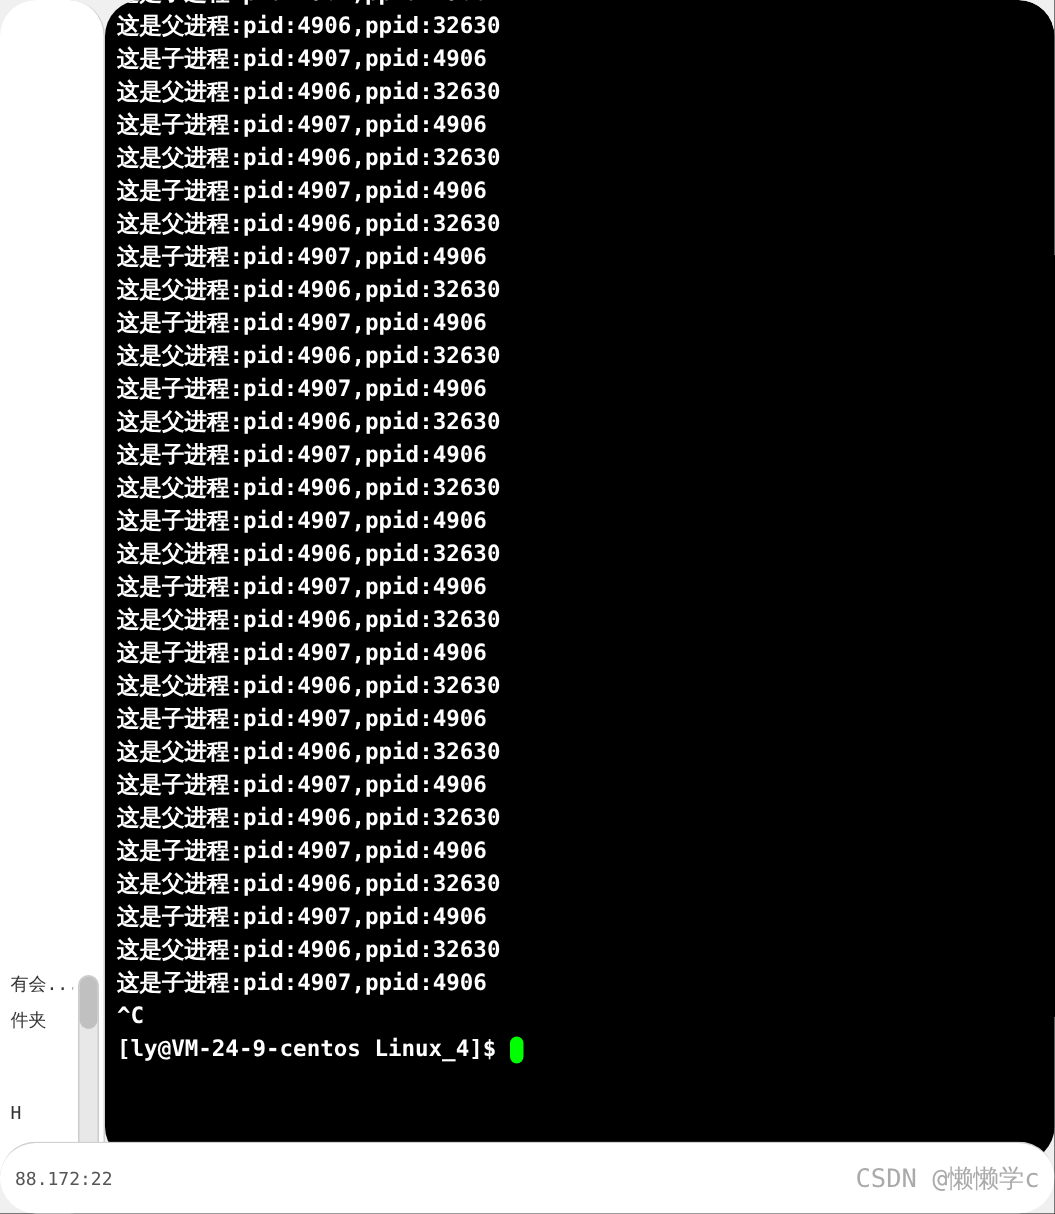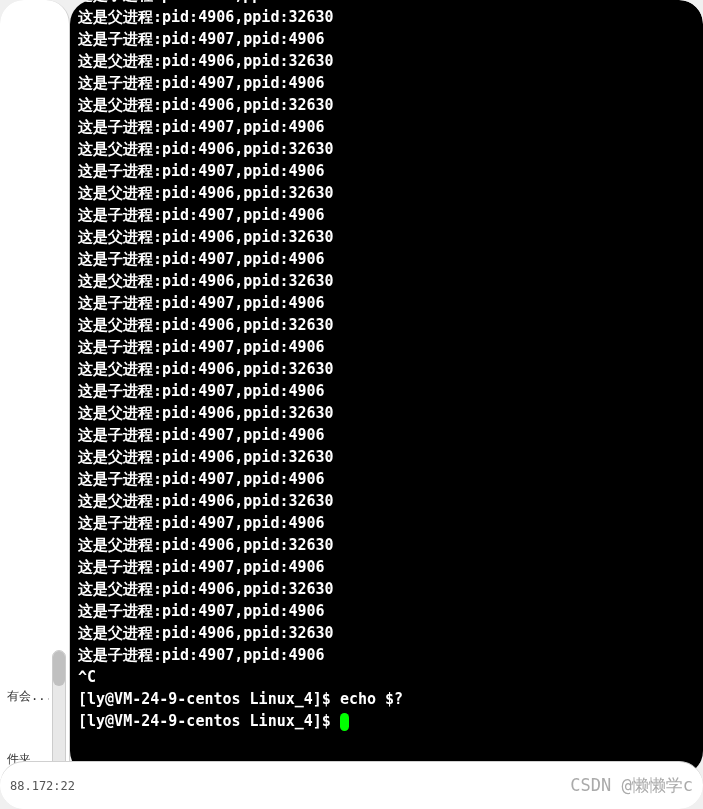--- a/index.html
+++ b/index.html
@@ -98,21 +98,20 @@
     }
     .left-items-block {
       position: absolute;
       top: 645px;
       left: 2px;
       width: 48px;
     }
     .left-item-bordered {
       border: 1px solid transparent;
       margin-bottom: 1px;
-      margin-top: 40px;
     }
     .partial-top {
       white-space: pre;
       overflow: hidden;
     }
   </style>
 </head>
 <body>
 
 <div class="left-panel">
@@ -154,20 +153,19 @@
       <div class="term-line">这是父进程:pid:4906,ppid:32630</div>
       <div class="term-line">这是子进程:pid:4907,ppid:4906</div>
       <div class="term-line">这是父进程:pid:4906,ppid:32630</div>
       <div class="term-line">这是子进程:pid:4907,ppid:4906</div>
       <div class="term-line">这是父进程:pid:4906,ppid:32630</div>
       <div class="term-line">这是子进程:pid:4907,ppid:4906</div>
       <div class="term-line">这是父进程:pid:4906,ppid:32630</div>
       <div class="term-line">这是子进程:pid:4907,ppid:4906</div>
     </div>
   <div class="term-line">^C</div>
-  <div class="term-line">[ly@VM-24-9-centos Linux_4]$ echo $?</div>
   <div class="term-line"><span>[ly@VM-24-9-centos Linux_4]$ </span><span class="cursor"></span></div>
 </div>
 
 <div class="bottom-bar">
   <span>88.172:22</span>
   <span class="watermark">CSDN @懒懒学c</span>
 </div>
 
 </body></html>

